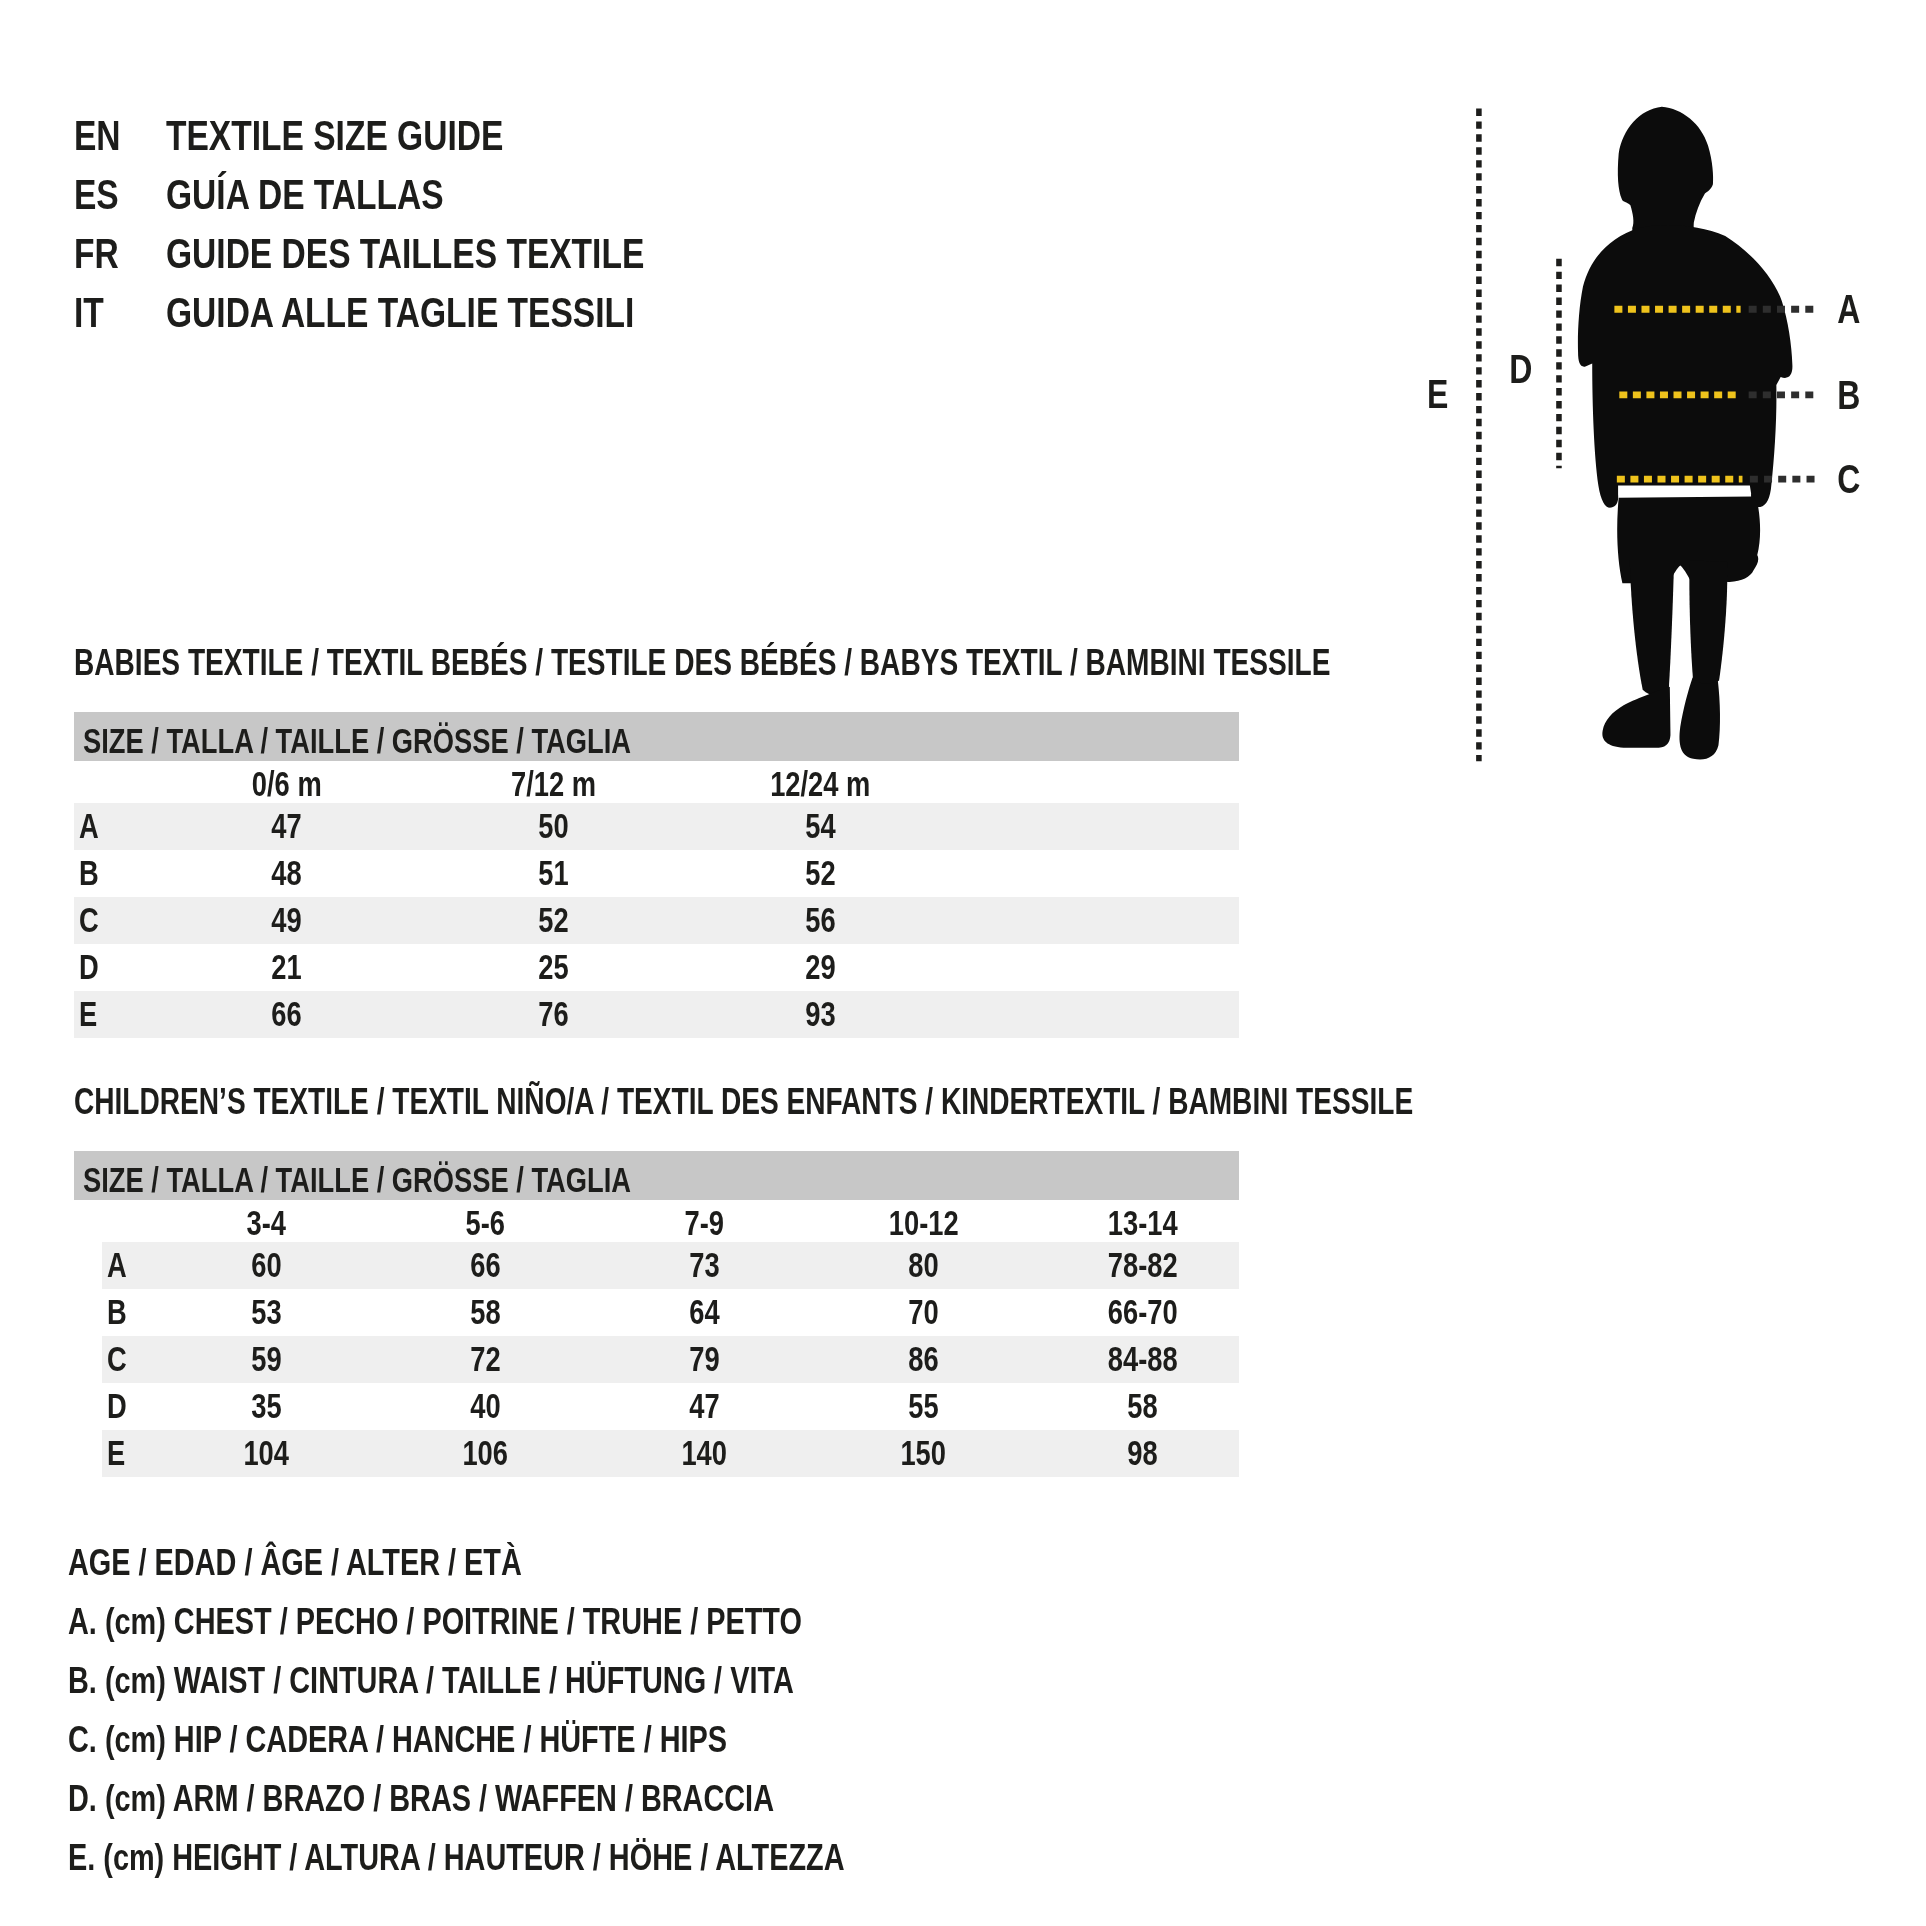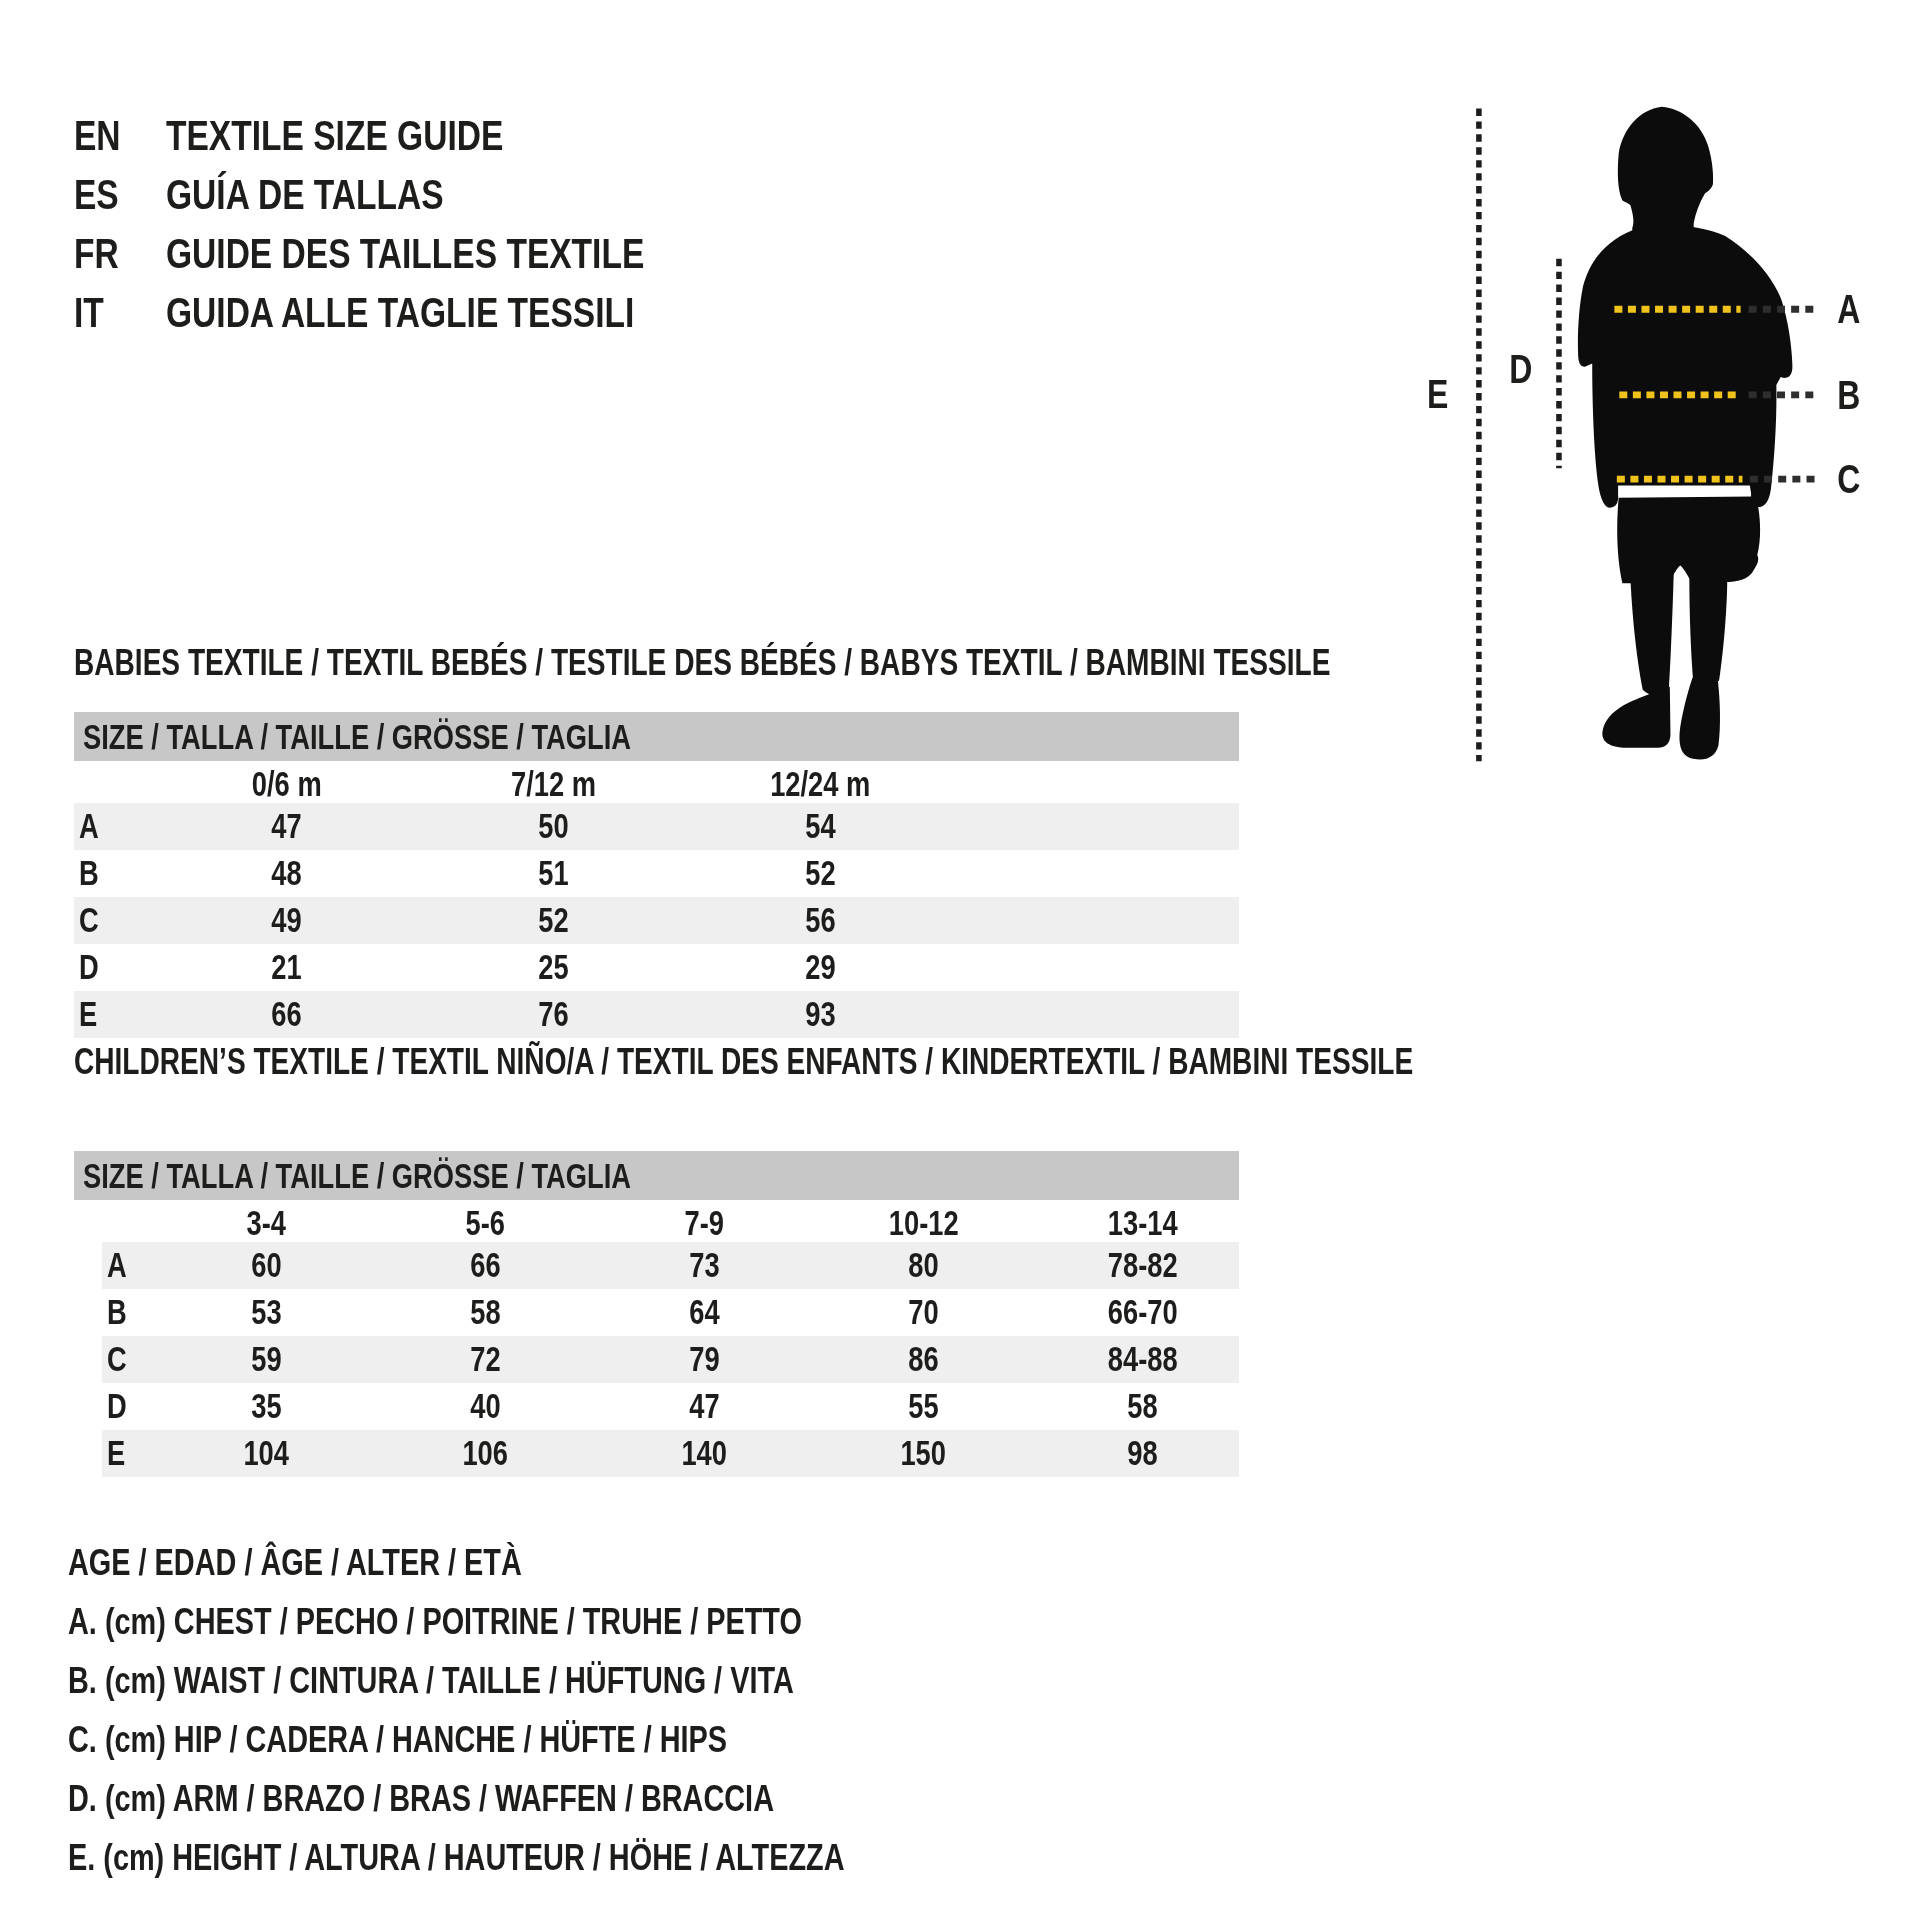--- a/index.html
+++ b/index.html
@@ -14,28 +14,28 @@
   .cxc { display:inline-block; transform:scaleX(0.78); transform-origin:50% 50%; white-space:nowrap; }
 
   
   .langs { position:absolute; left:74px; top:106px; }
   .lang-row  { display:flex; align-items:center; height:59px; font-size:43px; }
   .lang-code { width:92px; }
 
   
   .section-title { position:absolute; left:74px; height:44px; display:flex; align-items:center; font-size:36px; }
   #babies-title   { top:641px; }
-  #children-title { top:1040px; }
+  #children-title { top:1080px; }
 
   
   .size-table { position:absolute; left:74px; width:1165px; }
   #babies-table   { top:712px; }
   #children-table { top:1151px; }
   .size-bar {
-    height:49px; background:#c7c7c7; display:flex; align-items:center;
+    height:49px; background:#c7c7c7; display:flex; align-items:flex-end;
     padding-left:8.6px; box-sizing:border-box; font-size:35px;
   }
   .grid-b { display:grid; grid-template-columns:55px 219px 219px 219px 1fr; align-items:center;gap:48px; }
   .grid-c { display:grid; grid-template-columns:55px 219px 219px 219px 219px 219px 1fr; align-items:center;margin-left:28px; }
   .hdr-row  { height:39px; font-size:35px; margin-top:2.5px; }
   .data-row { height:47px; font-size:35px; }
   .data-row.stripe { background:#efefef; }
   .cell { text-align:center; }
   .row-label { padding-left:5px; }
 

